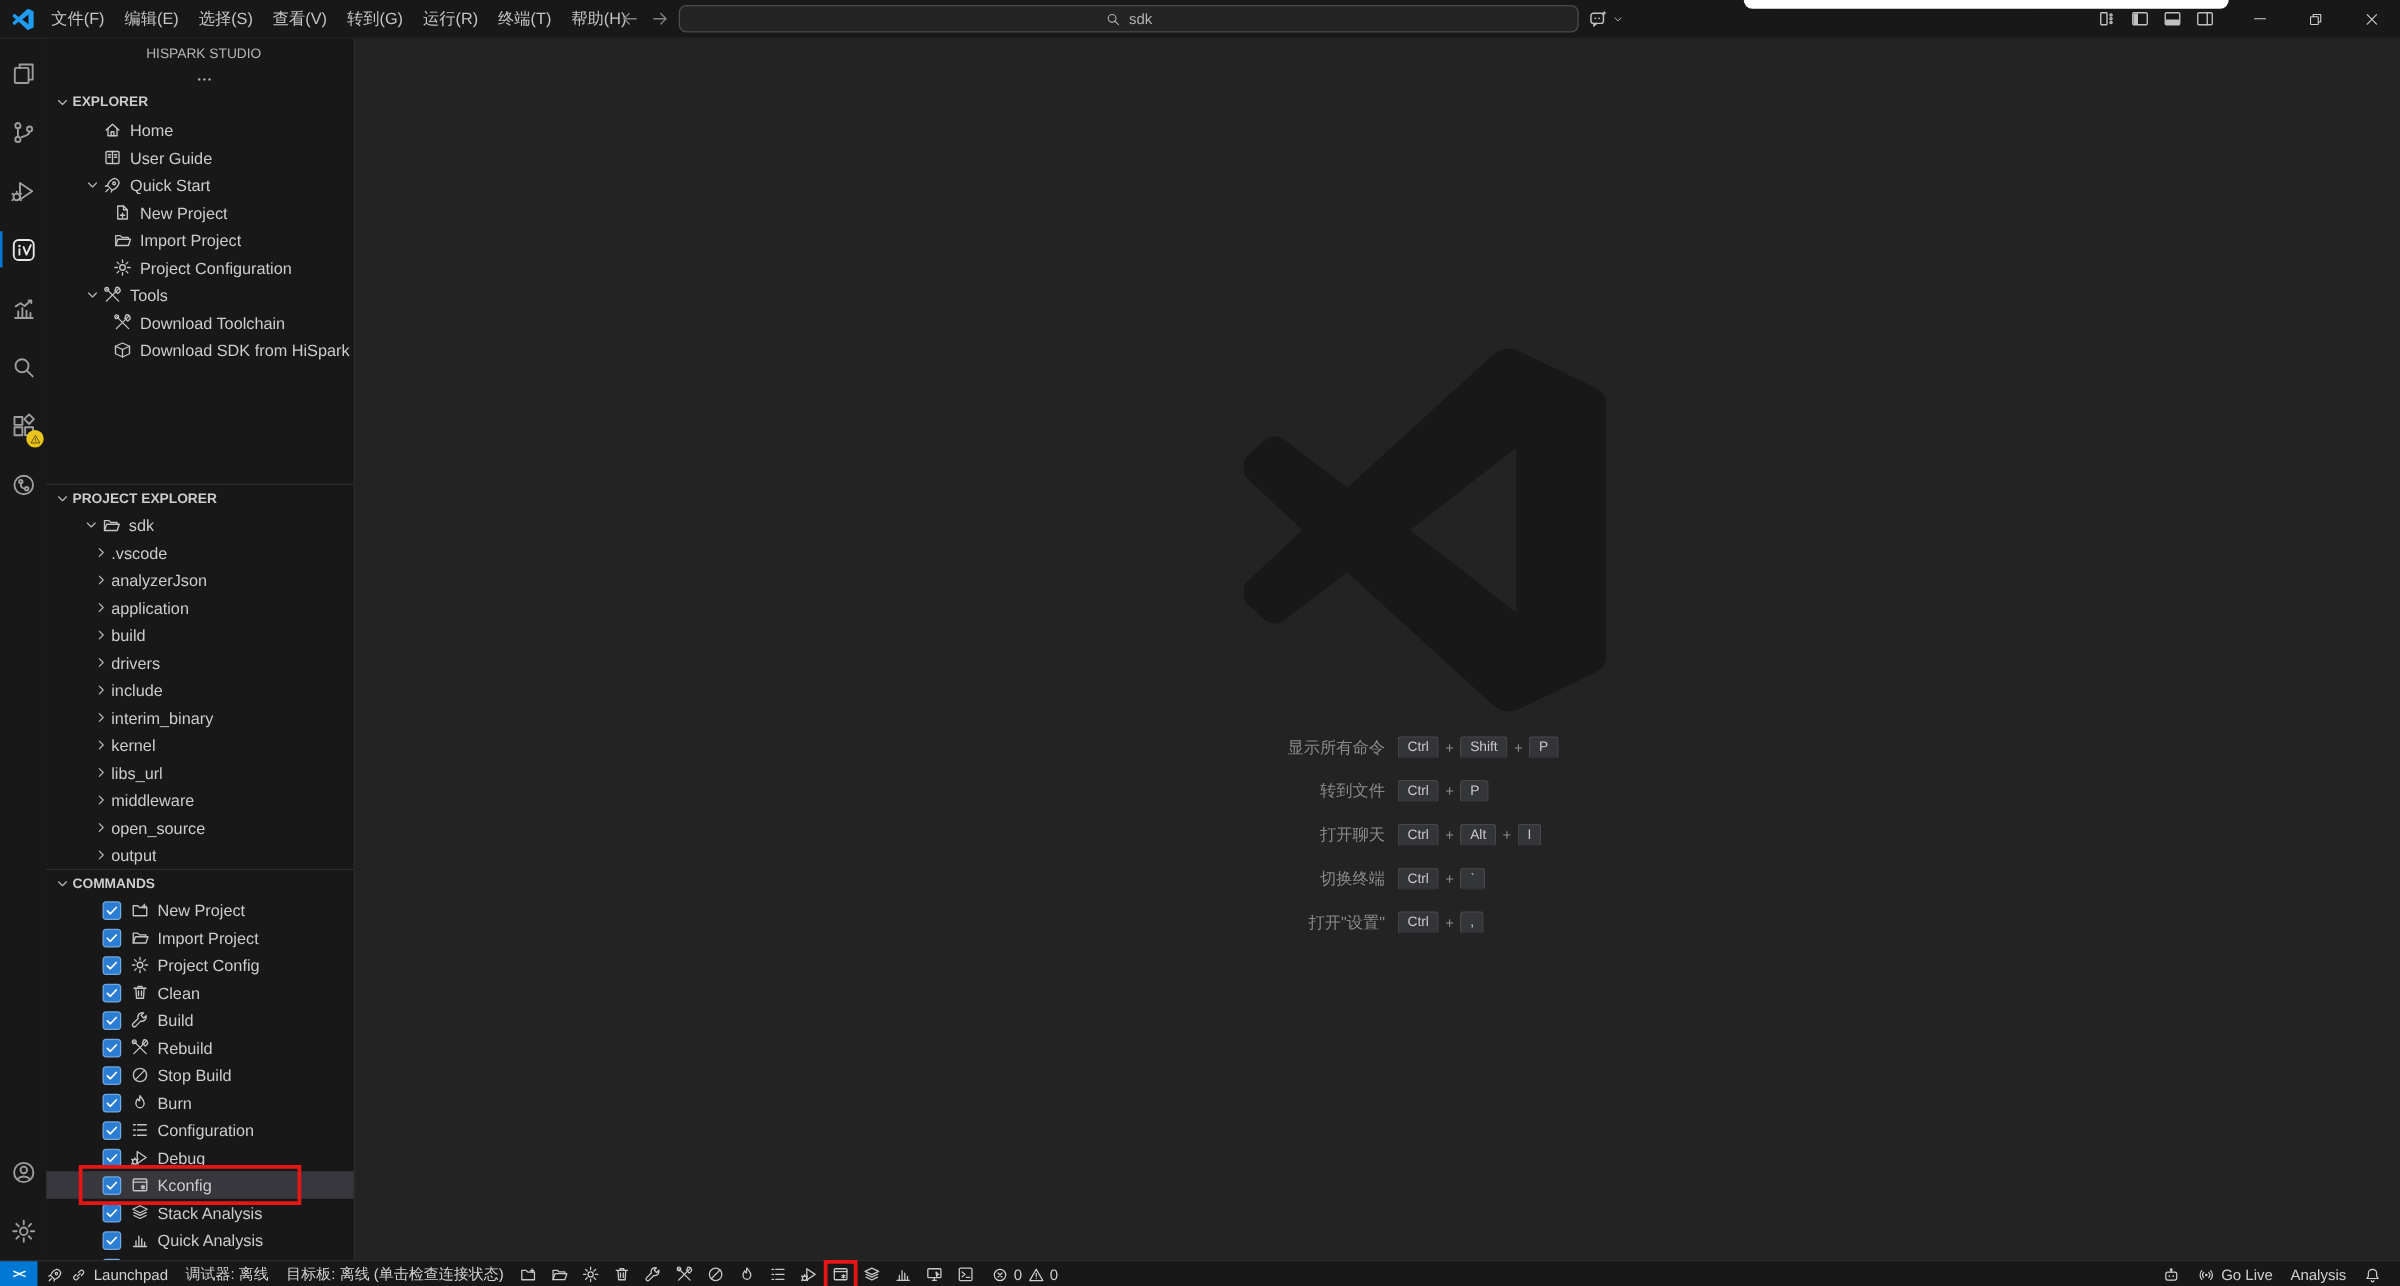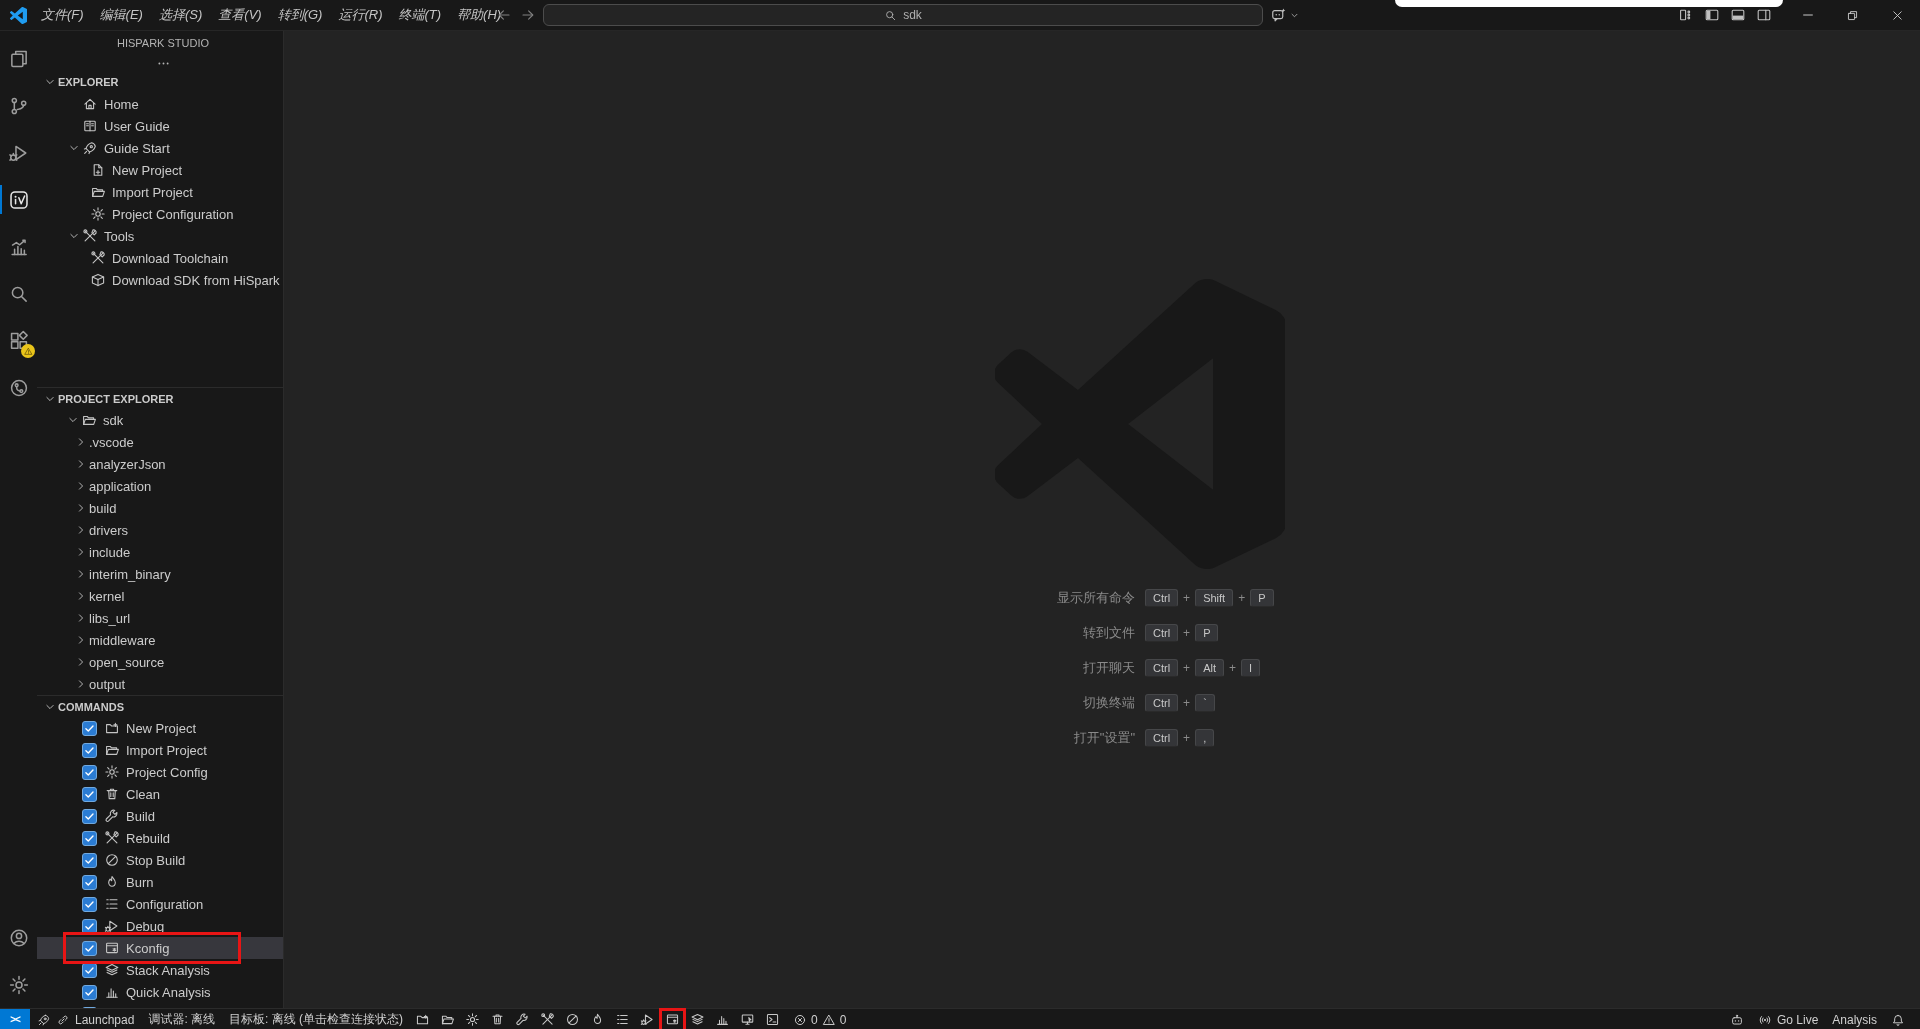--- a/index.html
+++ b/index.html
@@ -3,21 +3,21 @@
 <meta charset="utf-8">
 <style>
   html,body{margin:0;padding:0;background:#000;}
   .screen{position:relative;width:1920px;height:1029px;background:#232323;overflow:hidden;
     font-family:"Liberation Sans","DejaVu Sans",sans-serif;color:#cccccc;-webkit-font-smoothing:antialiased;}
   .ic{display:block;flex:none;}
 
   
   .titlebar{position:relative;height:30px;background:#181818;display:flex;align-items:center;border-bottom:1px solid #262626;}
   .tb-logo{margin:0 6px 0 10px;display:flex;}
-  .menubar{display:flex;height:100%;font-style:italic;}
+  .menubar{display:flex;height:100%;}
   .menu-item{display:flex;align-items:center;padding:0 8px;font-size:13px;color:#c5c5c5;cursor:default;}
   .nav-arrows{position:absolute;left:496px;top:0;height:30px;display:flex;align-items:center;gap:8px;color:#818181;}
   .searchbox{position:absolute;left:543px;top:4px;width:718px;height:20px;background:#242424;border:1px solid #4c4c4c;
     border-radius:6px;display:flex;align-items:center;justify-content:center;gap:6px;color:#b0b0b0;font-size:12px;}
   .copilot-btn{position:absolute;left:1270px;top:0;height:30px;display:flex;align-items:center;gap:2px;color:#c0c0c0;}
   .tb-right{position:absolute;right:0;top:0;height:30px;display:flex;align-items:center;}
   .layout-btn{width:26px;height:30px;display:flex;align-items:center;justify-content:center;color:#c0c0c0;}
   .win-btn{width:45px;height:30px;display:flex;align-items:center;justify-content:center;color:#cfcfcf;}
   .white-bar{position:absolute;left:1395px;top:0;width:388px;height:7px;background:#ffffff;border-radius:0 0 7px 7px;z-index:60;}
 
@@ -44,21 +44,21 @@
   .welcome-spacer{height:96px;}
   .row.sel{background:#37373d;}
   .cbx{width:15px;height:15px;border-radius:3px;background:#2b7cd3;border:1px solid #71a9de;box-sizing:border-box;
     margin-right:7px;display:flex;align-items:center;justify-content:center;flex:none;}
   .partial-row{height:5px;overflow:hidden;}
   .annotation-box{position:absolute;left:26px;top:901px;width:178px;height:32px;border:3px solid #e81515;z-index:10;pointer-events:none;box-sizing:border-box;}
 
   
   .editor{position:relative;flex:1;background:#232323;overflow:hidden;}
   .watermark{position:absolute;left:711px;top:248px;}
-  .shortcuts{position:absolute;left:511px;top:556px;}
+  .shortcuts{position:absolute;left:484px;top:556px;}
   .sc-row{display:flex;align-items:center;height:22px;margin-bottom:13px;}
   .sc-label{width:340px;text-align:right;color:#8a8a8a;font-size:13px;margin-right:10px;flex:none;}
   .keys{display:flex;align-items:center;}
   .key{background:#343538;border:1px solid #464749;border-bottom-color:#2a2a2a;border-radius:3px;padding:1px 7px;
     font-size:11px;color:#c8c8c8;line-height:14px;}
   .plus{color:#8a8a8a;margin:0 5px;font-size:12px;}
 
   
   .statusbar{height:22px;background:#181818;border-top:1px solid #2b2b2b;display:flex;align-items:center;
     font-size:12px;color:#d0d0d0;box-sizing:border-box;}
@@ -311,21 +311,21 @@
               </svg>
             </span>
             <span class="ric">
               <svg class="ic" width="16" height="16" viewBox="0 0 16 16" fill="none" stroke="currentColor" stroke-width="1.1" stroke-linecap="round" stroke-linejoin="round">
                 <path d="M9.6 2.7c2 .4 3.3 1.7 3.7 3.7-.9 2.8-2.9 4.8-5.7 5.7L4 8.4c.9-2.8 2.8-4.8 5.6-5.7z"></path>
                 <circle cx="9.3" cy="6.7" r="1.1"></circle>
                 <path d="M4.6 11.4 2.7 13.3"></path>
                 <path d="M4 8.4l-1.6.6M7.6 12l-.6 1.6"></path>
               </svg>
             </span>
-            <span class="lbl">Guide Start</span>
+            <span class="lbl">Quick Start</span>
           </div>
           <div class="row" style="padding-left:36px">
             <span class="chev"></span>
             <span class="ric">
               <svg class="ic" width="16" height="16" viewBox="0 0 16 16" fill="none" stroke="currentColor" stroke-width="1.1" stroke-linecap="round" stroke-linejoin="round">
                 <path d="M4.2 2.8h4.6l3 3v7.4H4.2z"></path>
                 <path d="M8.8 2.8v3h3"></path>
                 <path d="M6.3 10.2h3.4M8 8.5v3.4"></path>
               </svg>
             </span>

